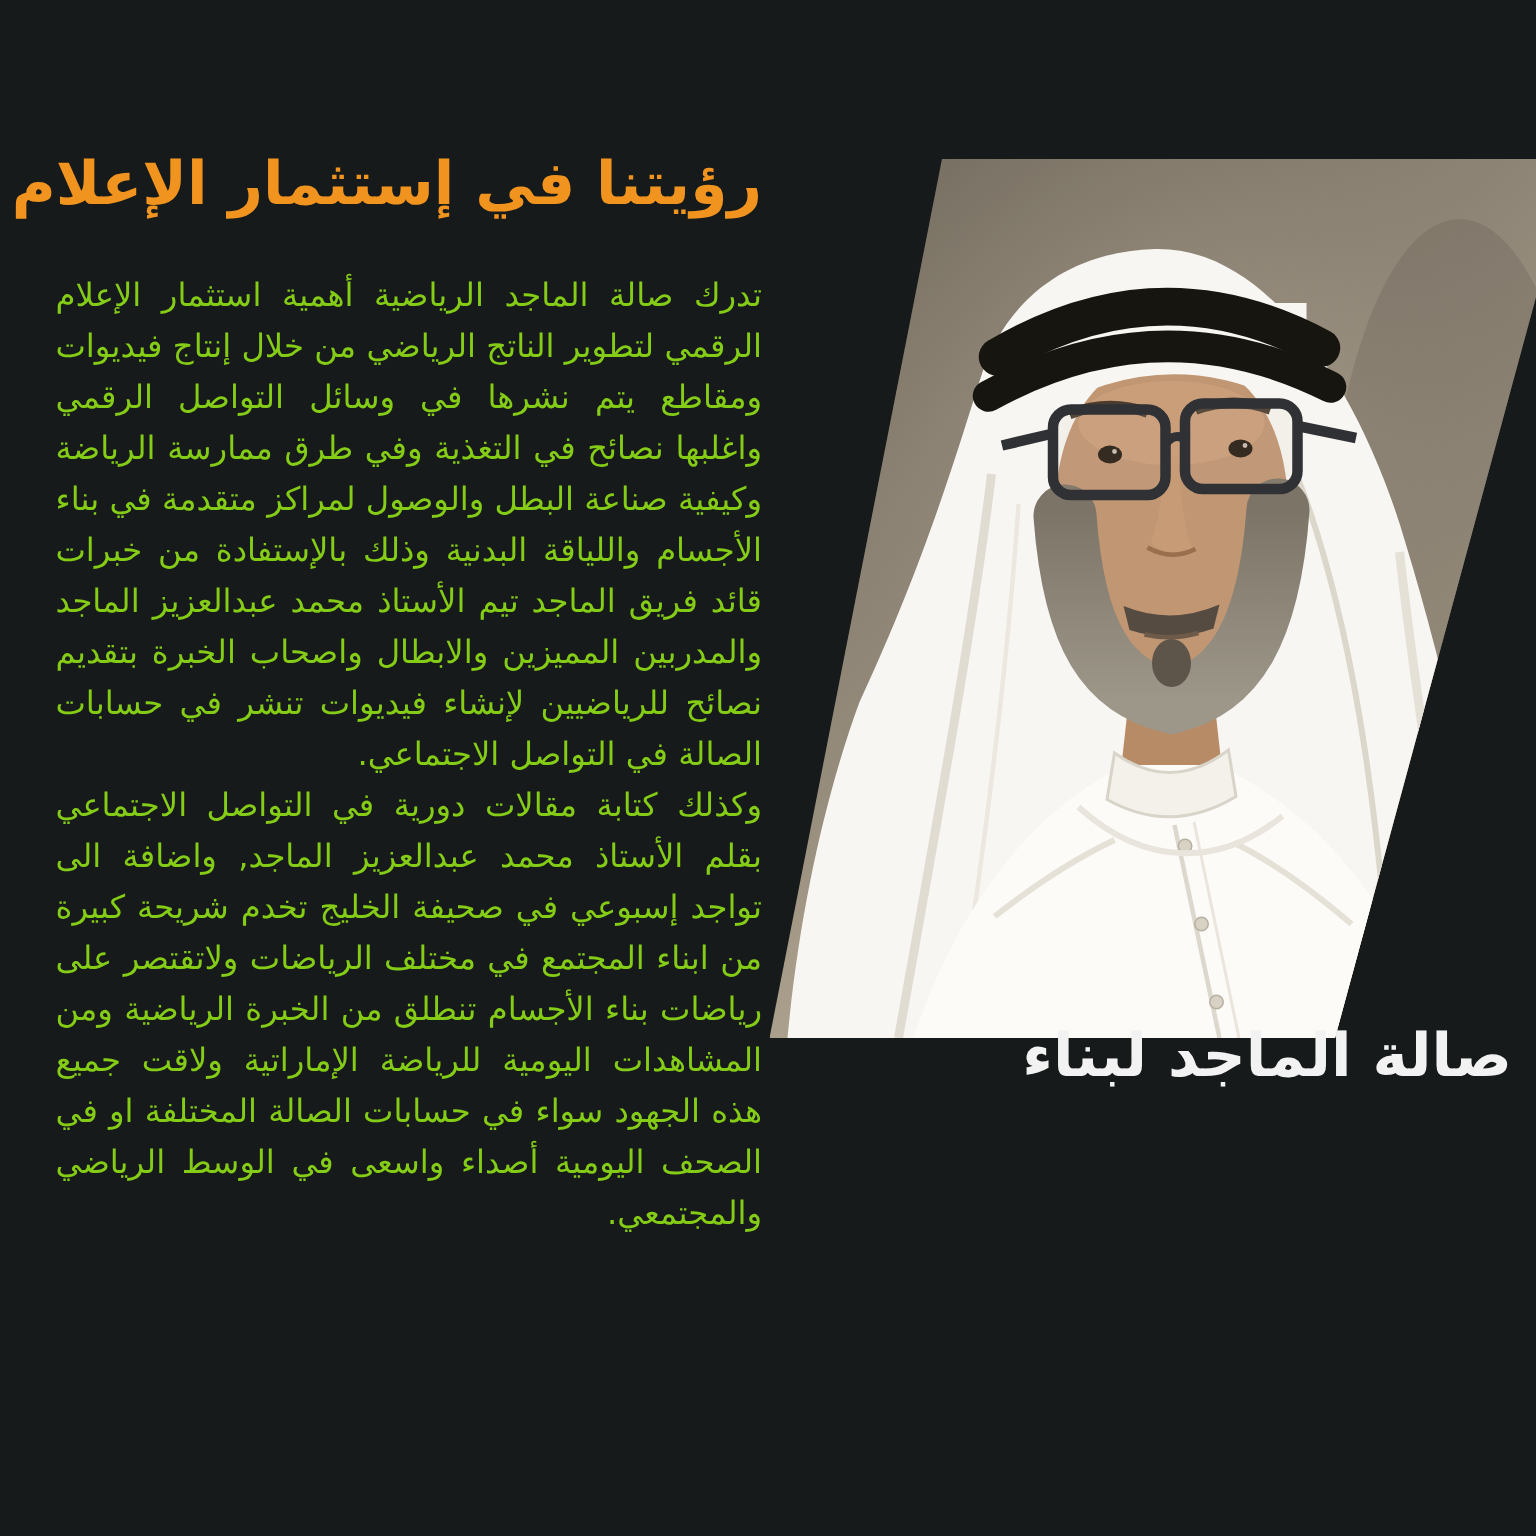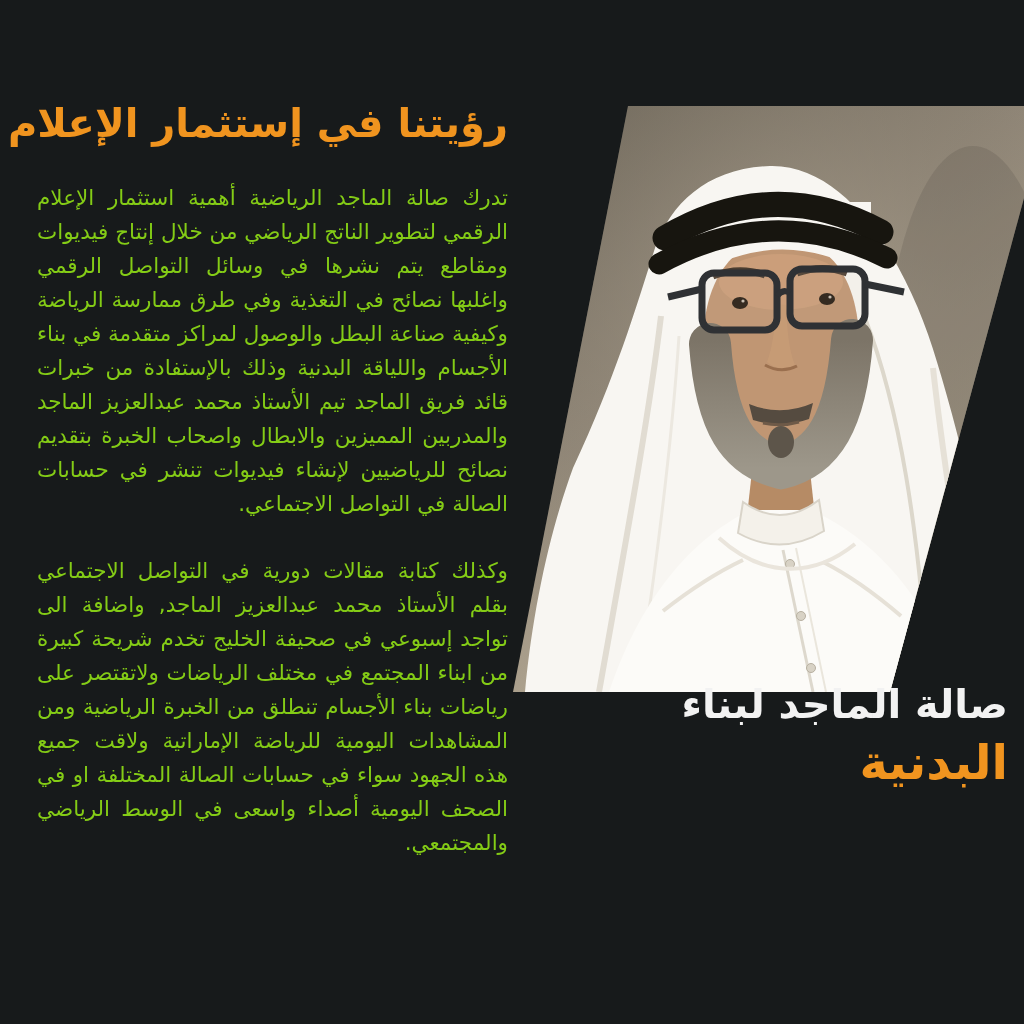--- a/index.html
+++ b/index.html
@@ -18,21 +18,21 @@
     letter-spacing: 0;
   }
 
   .body-text {
     position: absolute; top: 181px; left: 37px; width: 471px;
     direction: rtl;
     text-align: justify; text-align-last: right;
     color: #84cc16; font-size: 21.5px; line-height: 34px;
   }
   .body-text p { margin: 0; }
-  .body-text p + p { margin-top: 33px; }
+  .body-text p + p { }
 
   .photo {
     position: absolute; top: 106px; left: 513px; width: 511px; height: 586px;
     clip-path: polygon(115px 0px, 511px 0px, 511px 92px, 377px 586px, 0px 586px);
   }
   .photo svg { display: block; }
 
   .caption {
     position: absolute; top: 678px; left: 528px; width: 480px;
     direction: rtl; text-align: right;
@@ -134,16 +134,15 @@
         <circle cx="298" cy="562" r="4.5" fill="#d8d2c5" stroke="#b7b0a1"></circle>
         <path d="M150,505 Q192,472 230,454" stroke="#e6e1d7" stroke-width="4" fill="none"></path>
         <path d="M388,510 Q346,474 310,456" stroke="#e6e1d7" stroke-width="4" fill="none"></path>
         <path d="M206,432 C250,472 300,472 342,438" stroke="#eae5dc" stroke-width="4" fill="none"></path>
       </g>
     </svg>
   </div>
 
   <div class="caption">
     <div class="l1">صالة الماجد لبناء</div>
-    <div class="l3">البدنية</div>
   </div>
 
 </div>
 
 </body></html>

